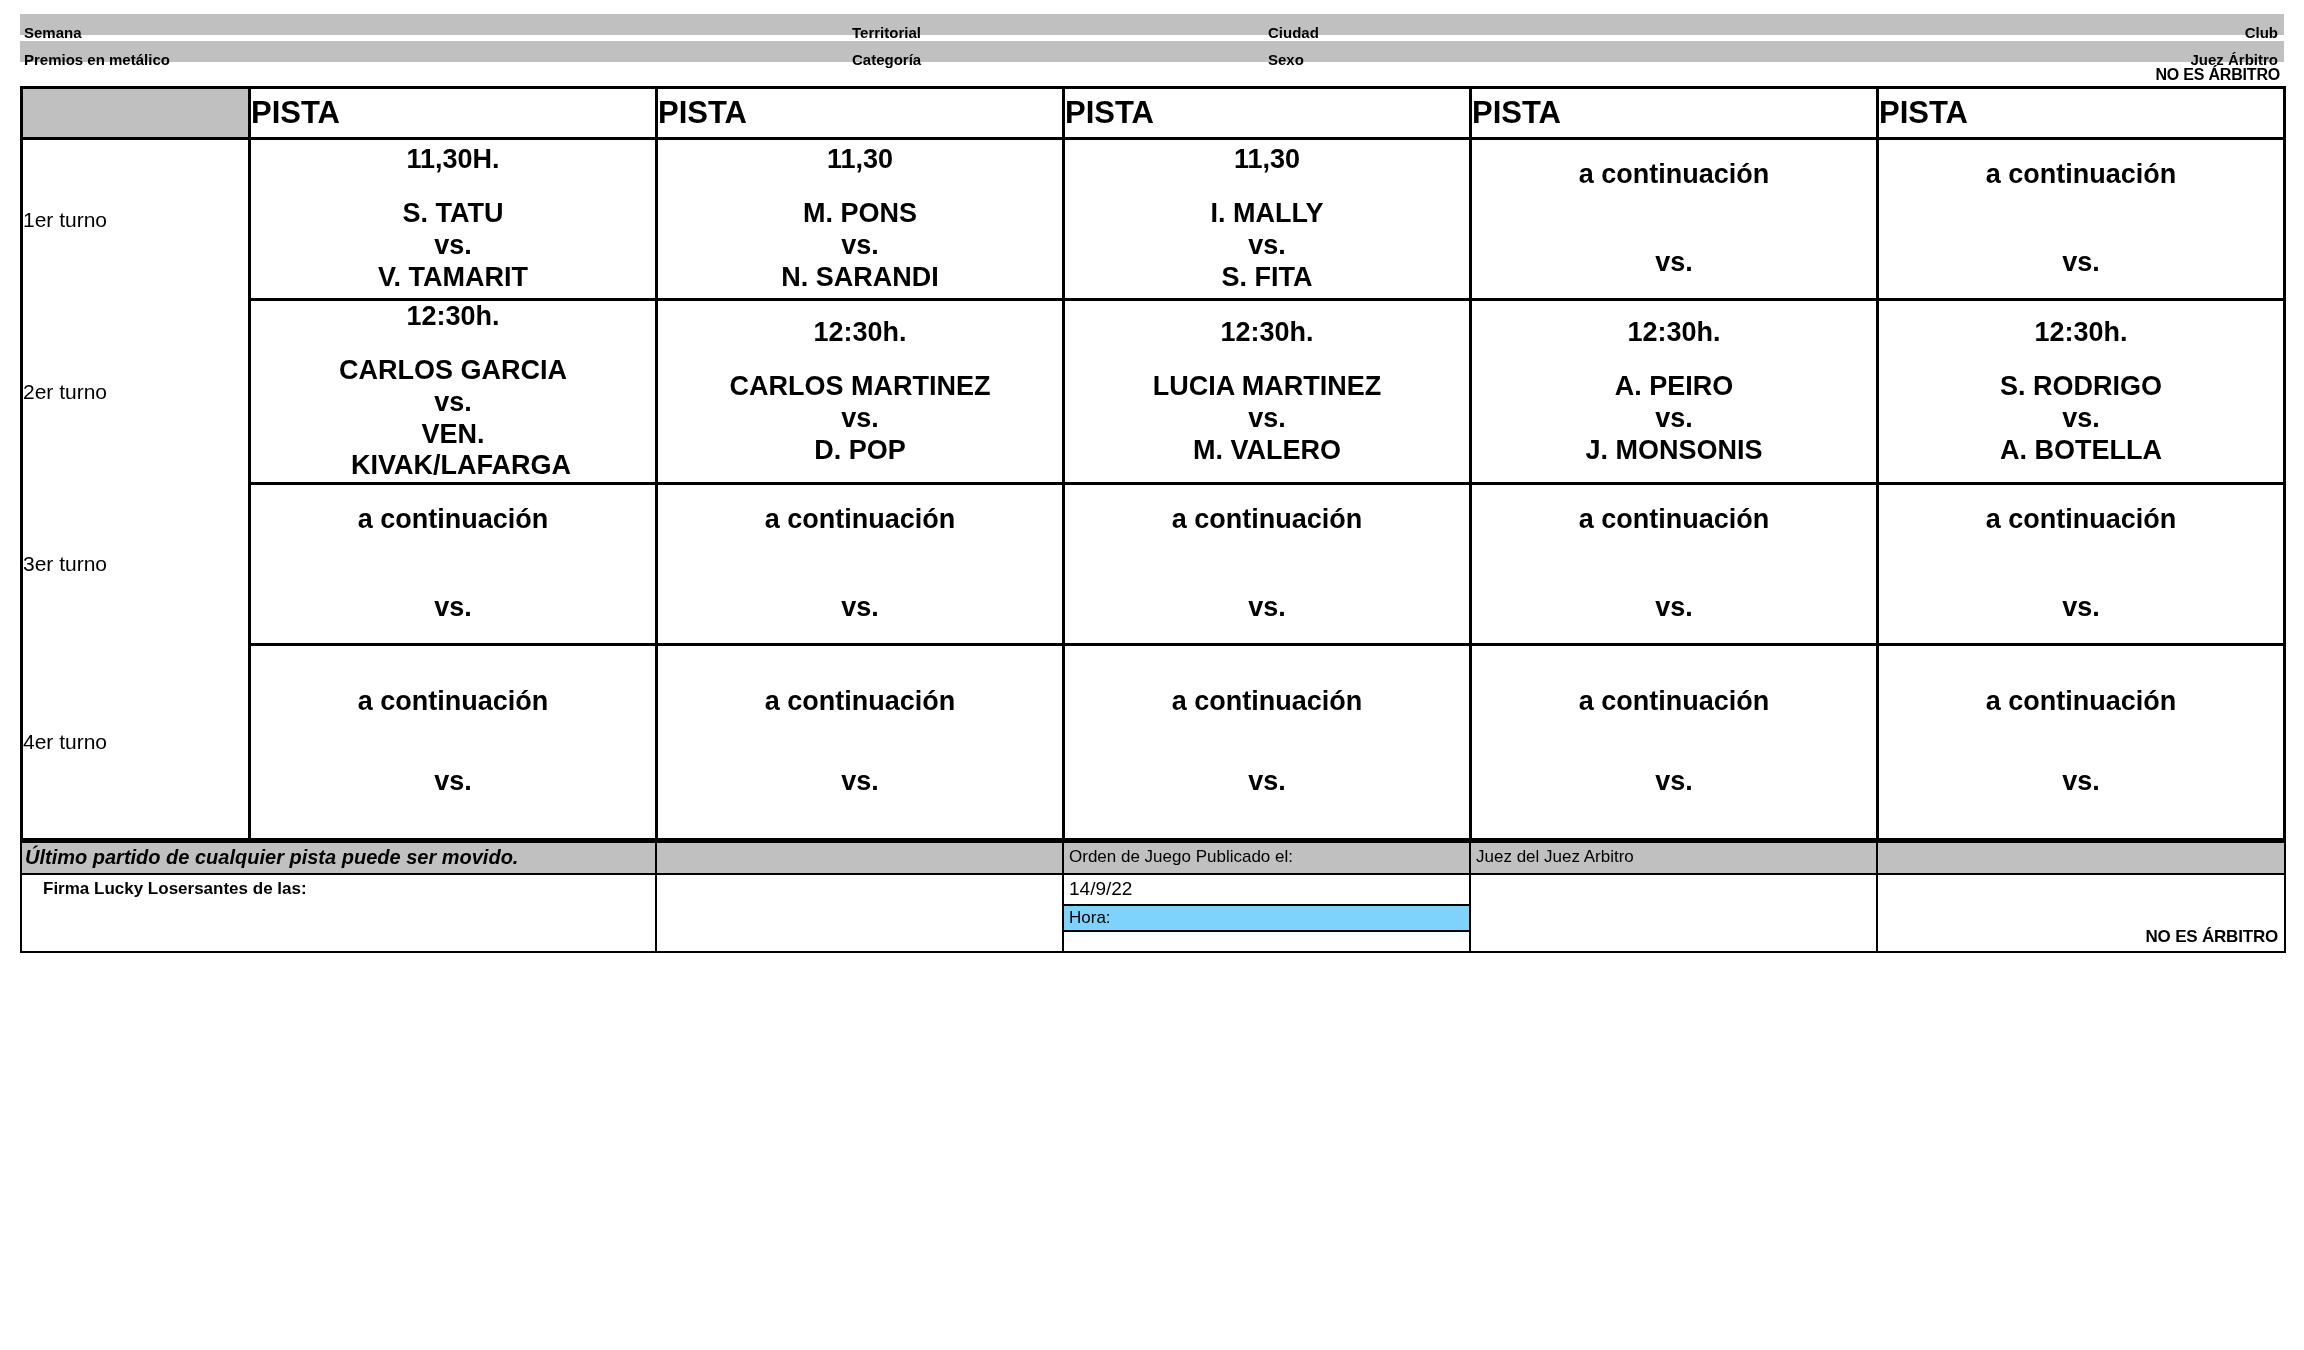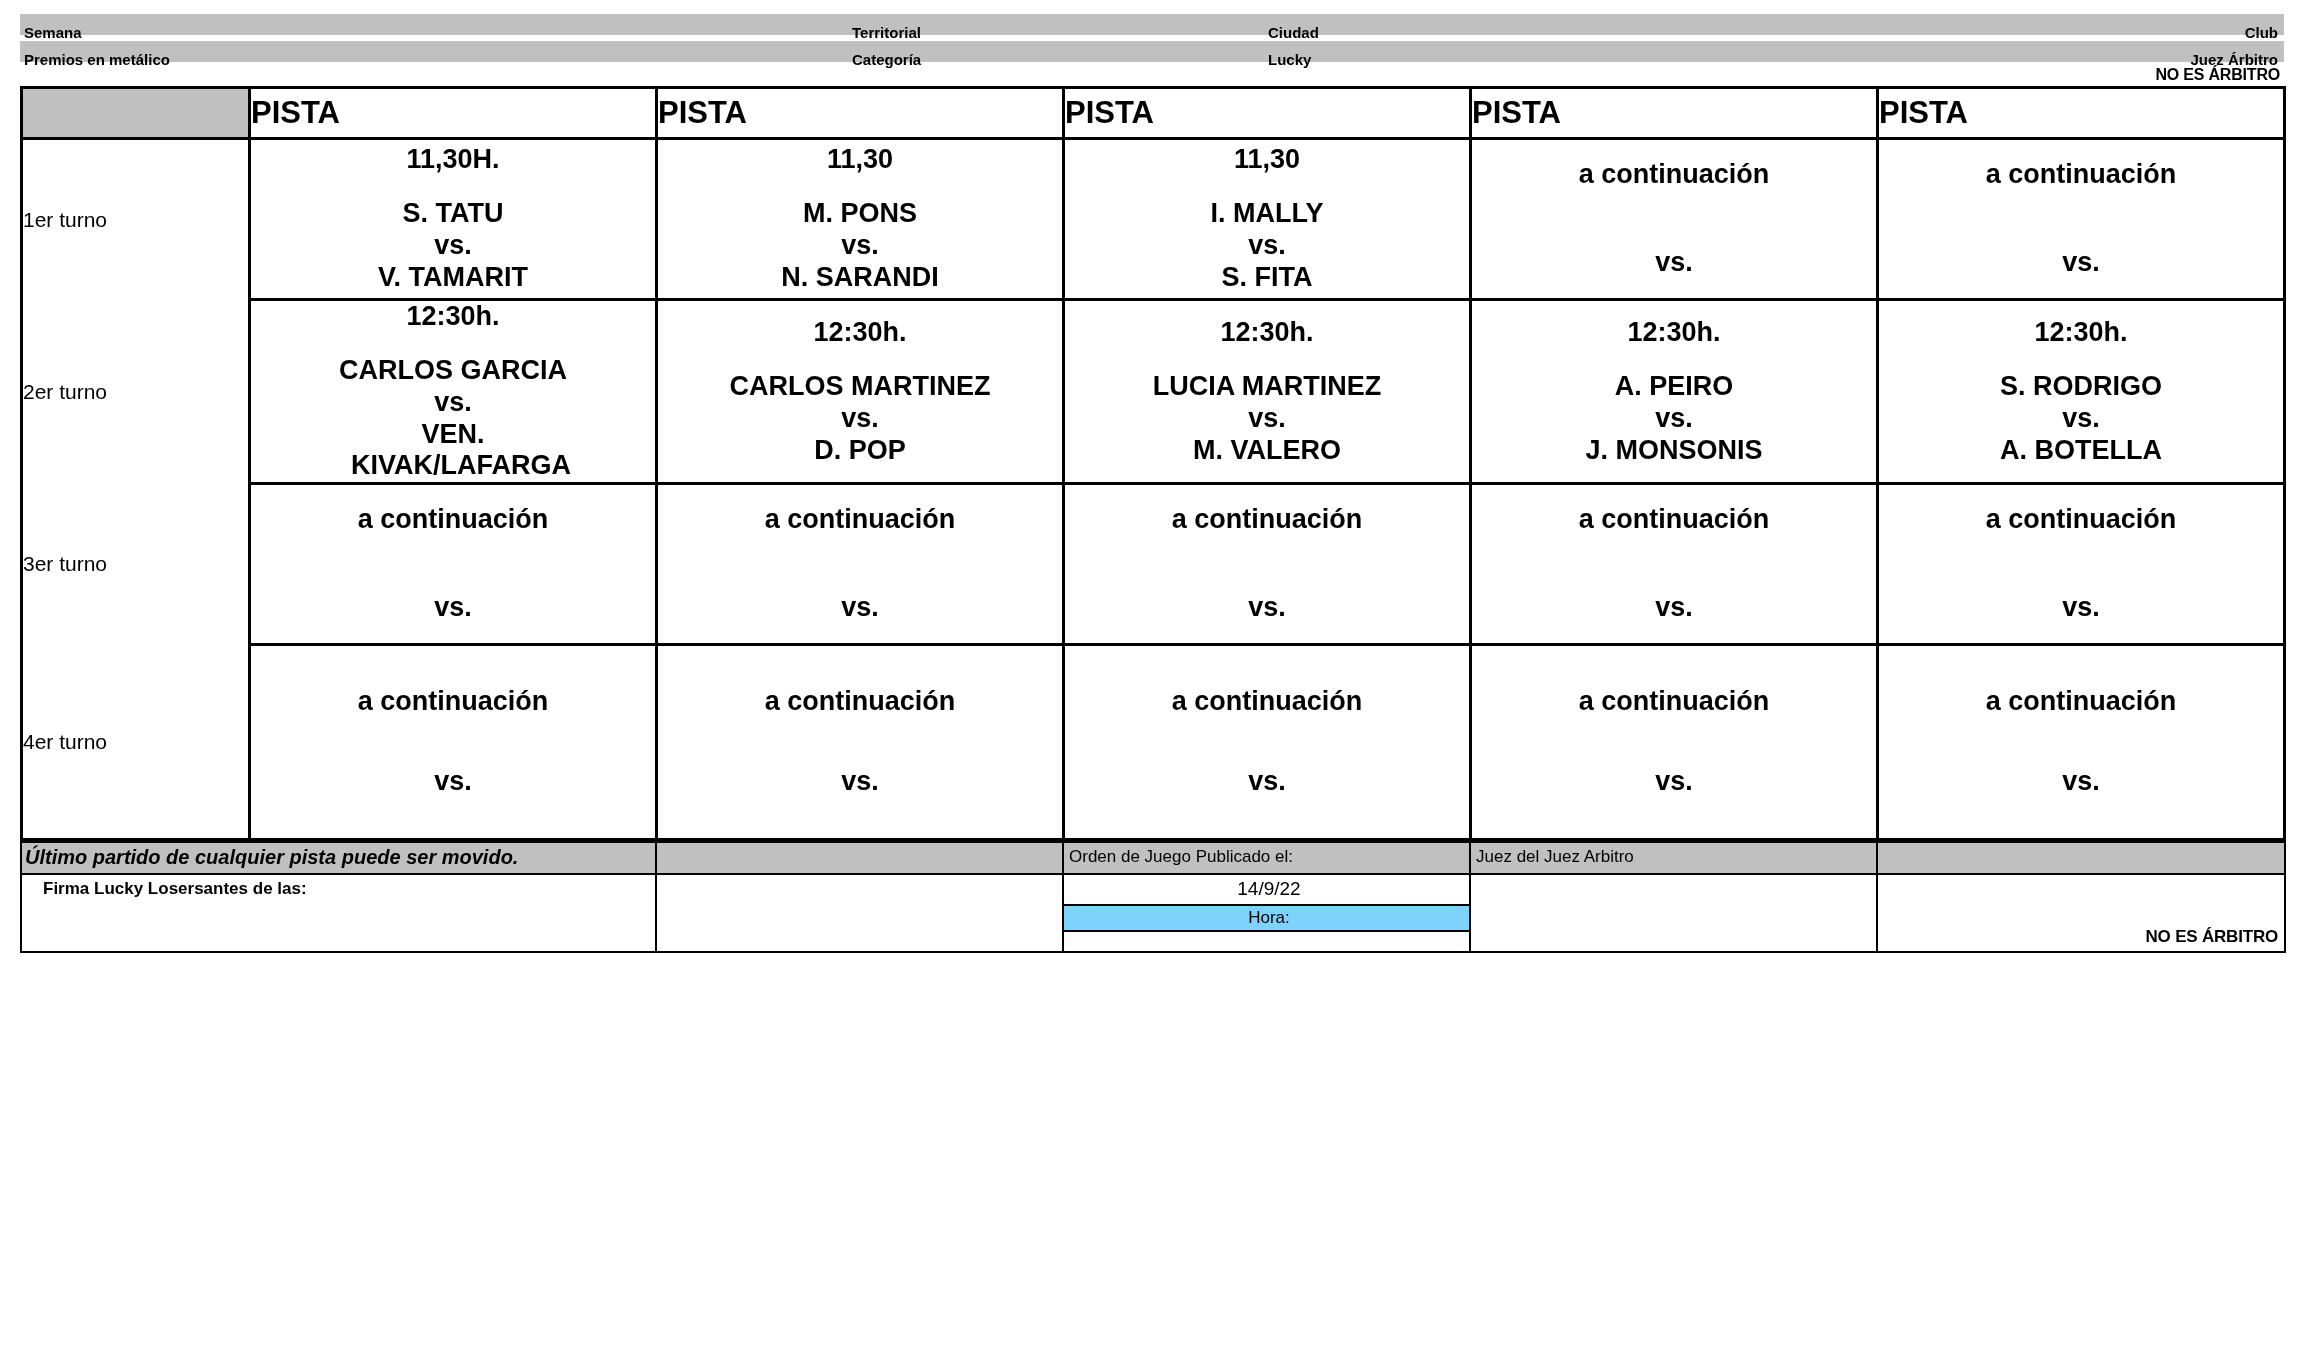--- a/index.html
+++ b/index.html
@@ -173,21 +173,21 @@
     padding: 3px 0 0 5px;
   }
   .hora-bar {
     background: #7dd3fc;
     border-top: 2px solid #000;
     border-bottom: 2px solid #000;
     font-size: 17px;
     padding: 2px 0 2px 5px;
     margin-top: 4px;
   }
-  .f-cellstack { padding: 0; text-align: center; }
+  .f-cellstack { padding: 0; }
   .f-noarb {
     text-align: right;
     font-size: 17px;
     font-weight: bold;
     padding: 52px 6px 2px 0;
     letter-spacing: -0.2px;
   }
 </style>
 </head>
 <body>
@@ -198,21 +198,21 @@
   <div class="bar">
     <span class="c1">Semana</span>
     <span class="c2">Territorial</span>
     <span class="c3">Ciudad</span>
     <span class="c4">Club</span>
   </div>
 
   <div class="bar">
     <span class="c1">Premios en metálico</span>
     <span class="c2">Categoría</span>
-    <span class="c3">Lucky</span>
+    <span class="c3">Sexo</span>
     <span class="c4">Juez Árbitro</span>
   </div>
 
   <div class="subnote">NO ES ÁRBITRO</div>
 
   <table class="grid">
     <colgroup>
       <col class="c-turno">
       <col class="c-pista">
       <col class="c-pista">

